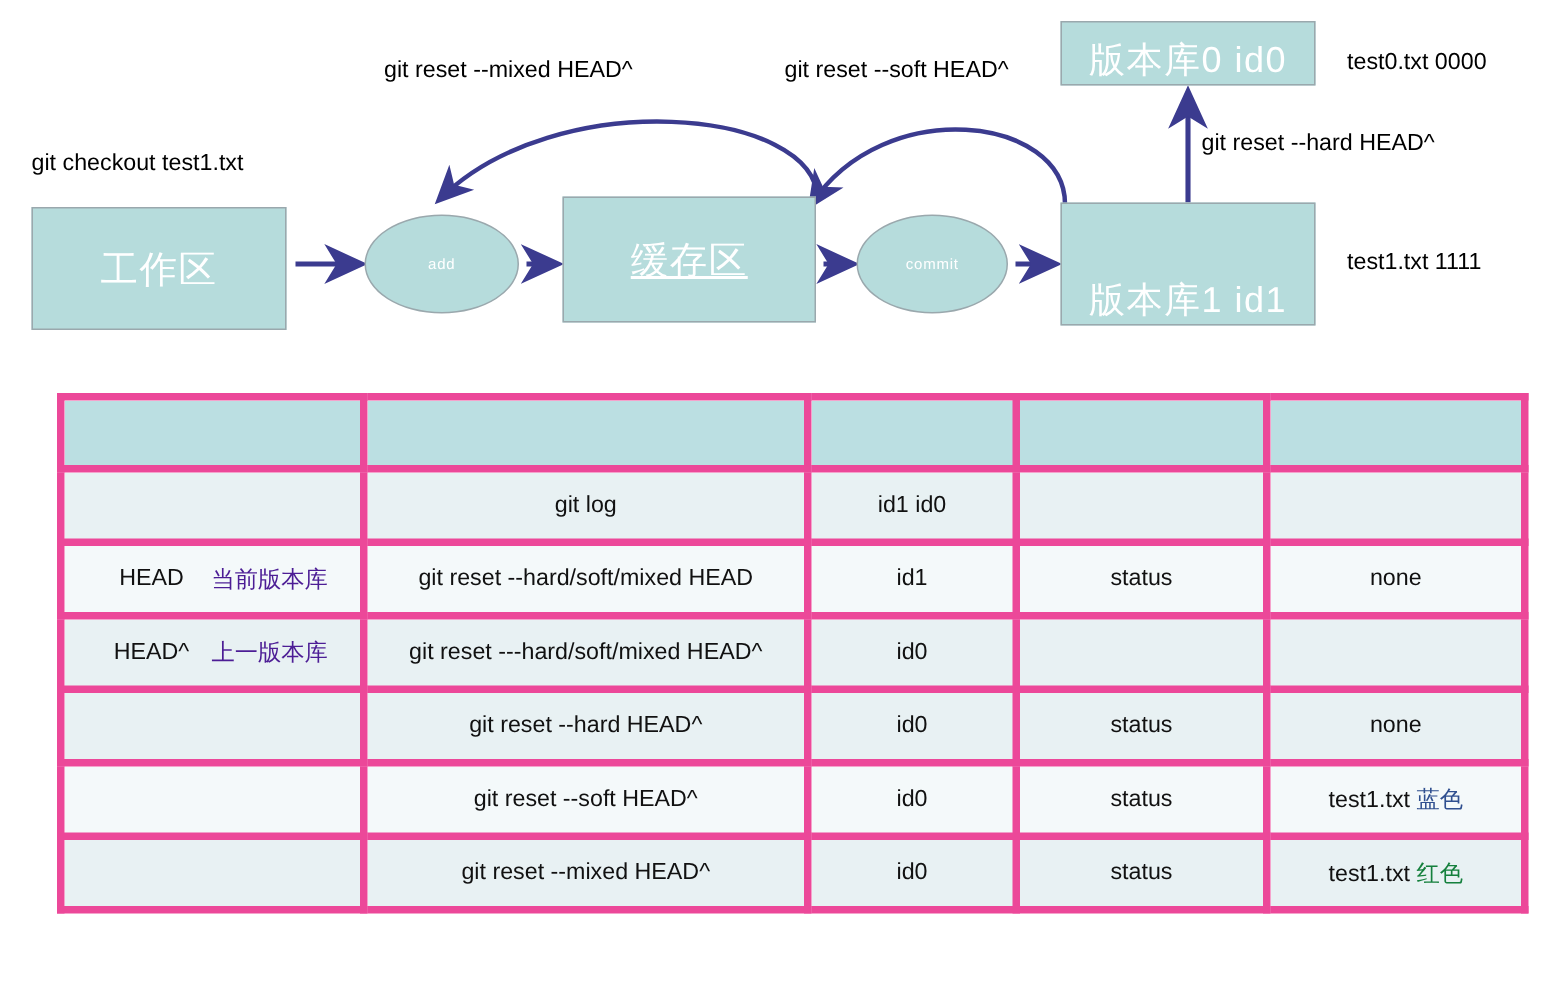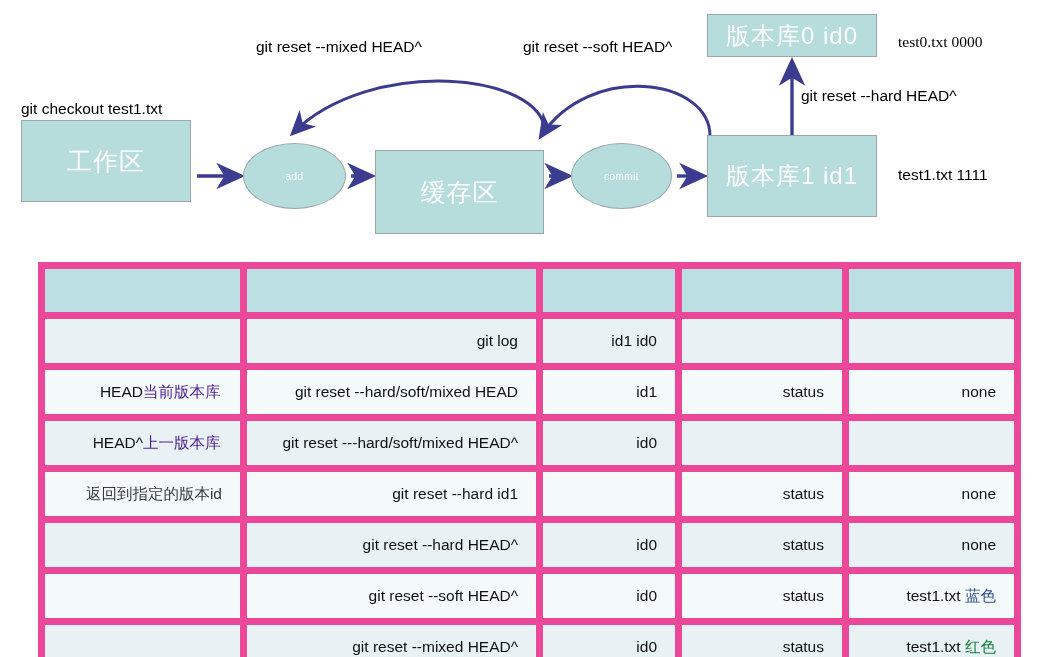--- a/index.html
+++ b/index.html
@@ -36,69 +36,69 @@
     background: #b6dcdc;
     border: 1px solid #9aa8ad;
     color: #ffffff;
     display: flex;
     align-items: center;
     justify-content: center;
     text-align: center;
     letter-spacing: 1px;
   }
   .node.box-big { font-size: 25px; }
-  .node.box-repo { font-size: 24px; }
+  .node.box-repo { font-size: 24px; align-items: flex-end; }
   .node.ellipse {
     border-radius: 50%;
     font-size: 10px;
     letter-spacing: 0.5px;
   }
 
-  #node-workspace { left: 21px;  top: 120px; width: 170px; height: 82px; font-family: Liberation Serif, serif; }
-  #node-stage     { left: 375px; top: 150px; width: 169px; height: 84px; }
+  #node-workspace { left: 21px;  top: 138px; width: 170px; height: 82px; font-family: Liberation Serif, serif; }
+  #node-stage     { left: 375px; top: 131px; width: 169px; height: 84px; text-decoration: underline; }
   #node-repo1     { left: 707px; top: 135px; width: 170px; height: 82px; }
   #node-repo0     { left: 707px; top: 14px;  width: 170px; height: 43px; }
   #node-add       { left: 243px; top: 143px; width: 103px; height: 66px; }
   #node-commit    { left: 571px; top: 143px; width: 101px; height: 66px; }
 
   .dlabel {
     position: absolute;
     font-size: 15.5px;
     color: #000000;
     white-space: nowrap;
   }
   #label-checkout { left: 21px;  top: 100px; }
   #label-mixed    { left: 256px; top: 38px; }
   #label-soft     { left: 523px; top: 38px; }
   #label-hard     { left: 801px; top: 87px; }
-  #label-test0    { left: 898px; top: 33px; font-family: Liberation Serif, serif; }
+  #label-test0    { left: 898px; top: 33px; }
   #label-test1    { left: 898px; top: 166px; }
 
   
   #cmd-table {
     position: absolute;
     left: 38px;
     top: 262px;
     width: 976px;
     border-collapse: collapse;
     table-layout: fixed;
     font-size: 15.5px;
   }
   #cmd-table col.c0 { width: 202px; }
   #cmd-table col.c1 { width: 296px; }
   #cmd-table col.c2 { width: 139px; }
   #cmd-table col.c3 { width: 167px; }
   #cmd-table col.c4 { width: 172px; }
 
   #cmd-table th, #cmd-table td {
-    border: 7px solid #ec4899;
+    border: 5px solid #ec4899;
     padding: 0 18px;
     height: 44px;
     vertical-align: middle;
-    text-align: right;
+    text-align: center;
     font-weight: normal;
     color: #111111;
     overflow: hidden;
     white-space: nowrap;
   }
   #cmd-table thead th { background: #bbdfe2; height: 43px; }
   #cmd-table tbody tr.odd  td { background: #e8f1f3; }
   #cmd-table tbody tr.even td { background: #f4f9fa; }
 
   .cell-split { display: flex; align-items: center; }
@@ -201,27 +201,20 @@
           <div class="cell-split">
             <span class="k">HEAD^</span>
             <span class="v">上一版本库</span>
           </div>
         </td>
         <td>git reset ---hard/soft/mixed HEAD^</td>
         <td>id0</td>
         <td></td>
         <td></td>
       </tr>
-      <tr class="even">
-        <td><span class="cn">返回到指定的版本id</span></td>
-        <td>git reset --hard id1</td>
-        <td></td>
-        <td>status</td>
-        <td><span>none</span></td>
-      </tr>
       <tr class="odd">
         <td></td>
         <td>git reset --hard HEAD^</td>
         <td>id0</td>
         <td>status</td>
         <td><span>none</span></td>
       </tr>
       <tr class="even">
         <td></td>
         <td>git reset --soft HEAD^</td>

